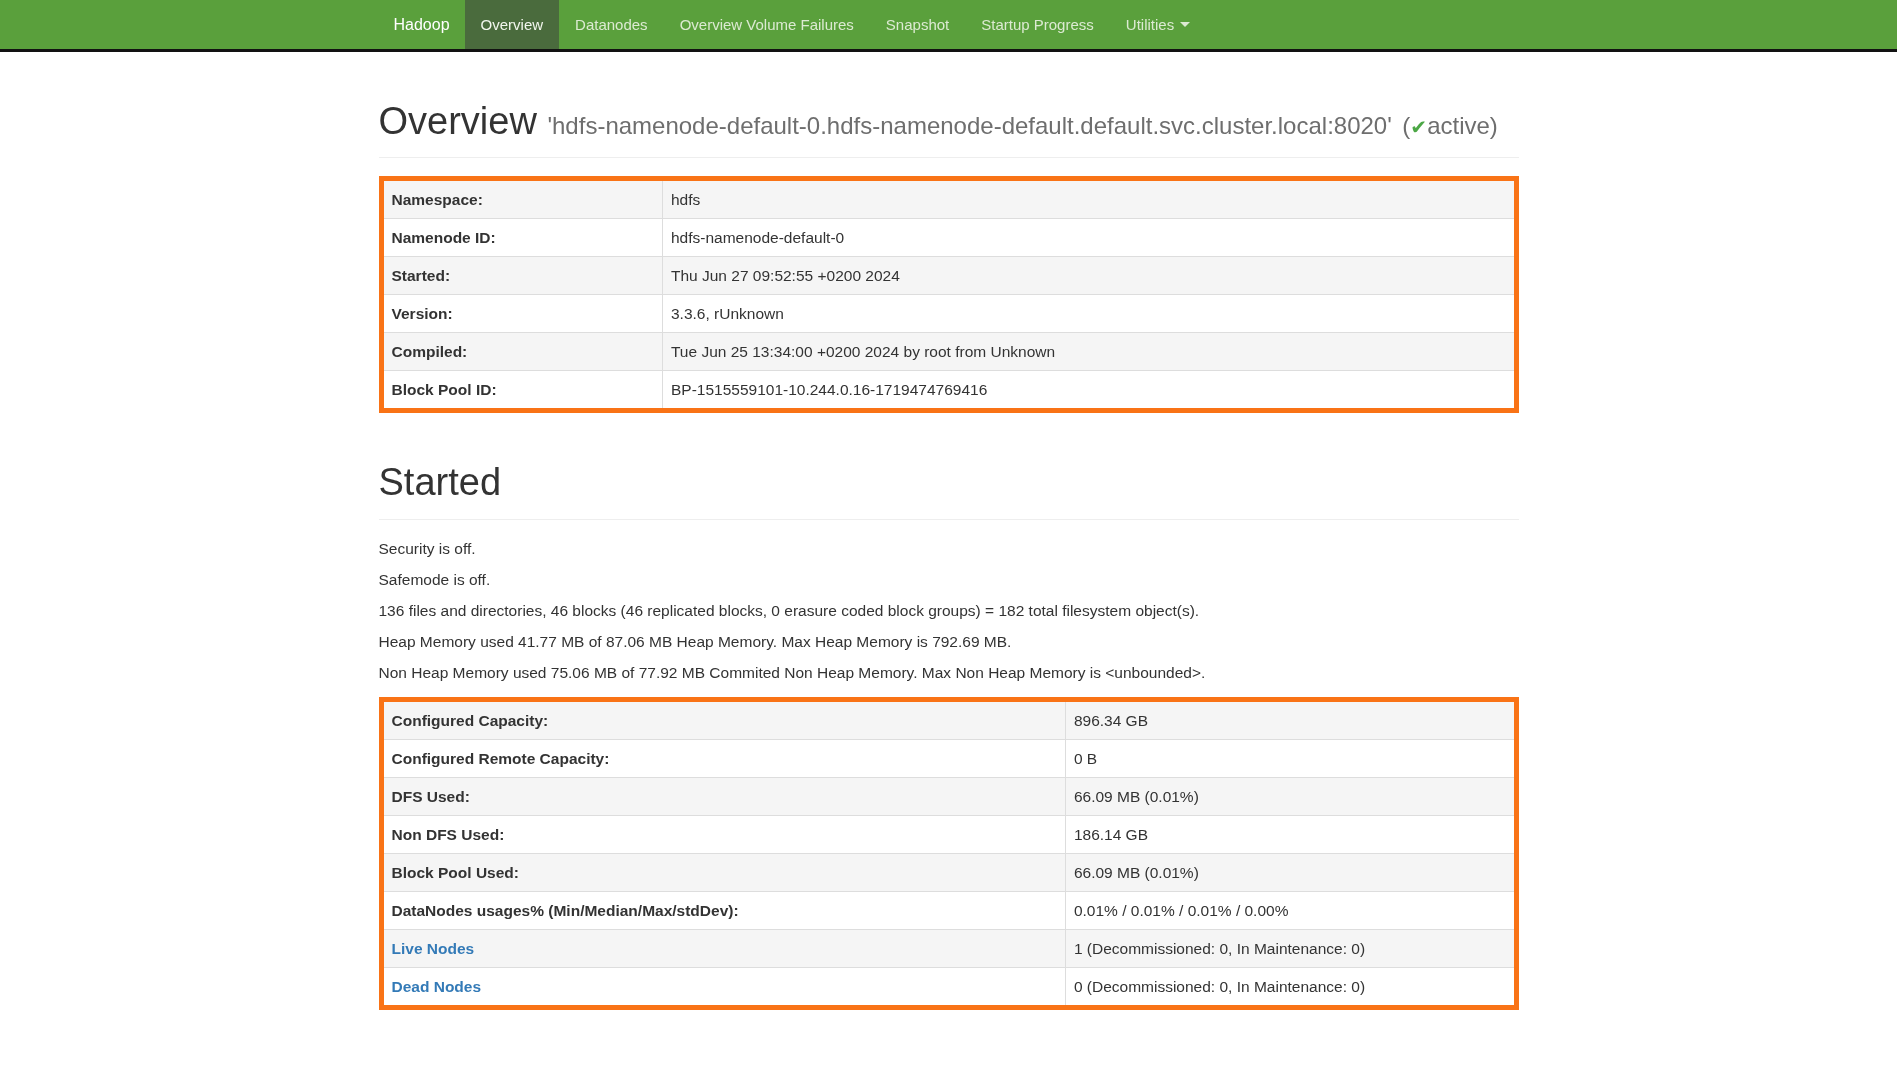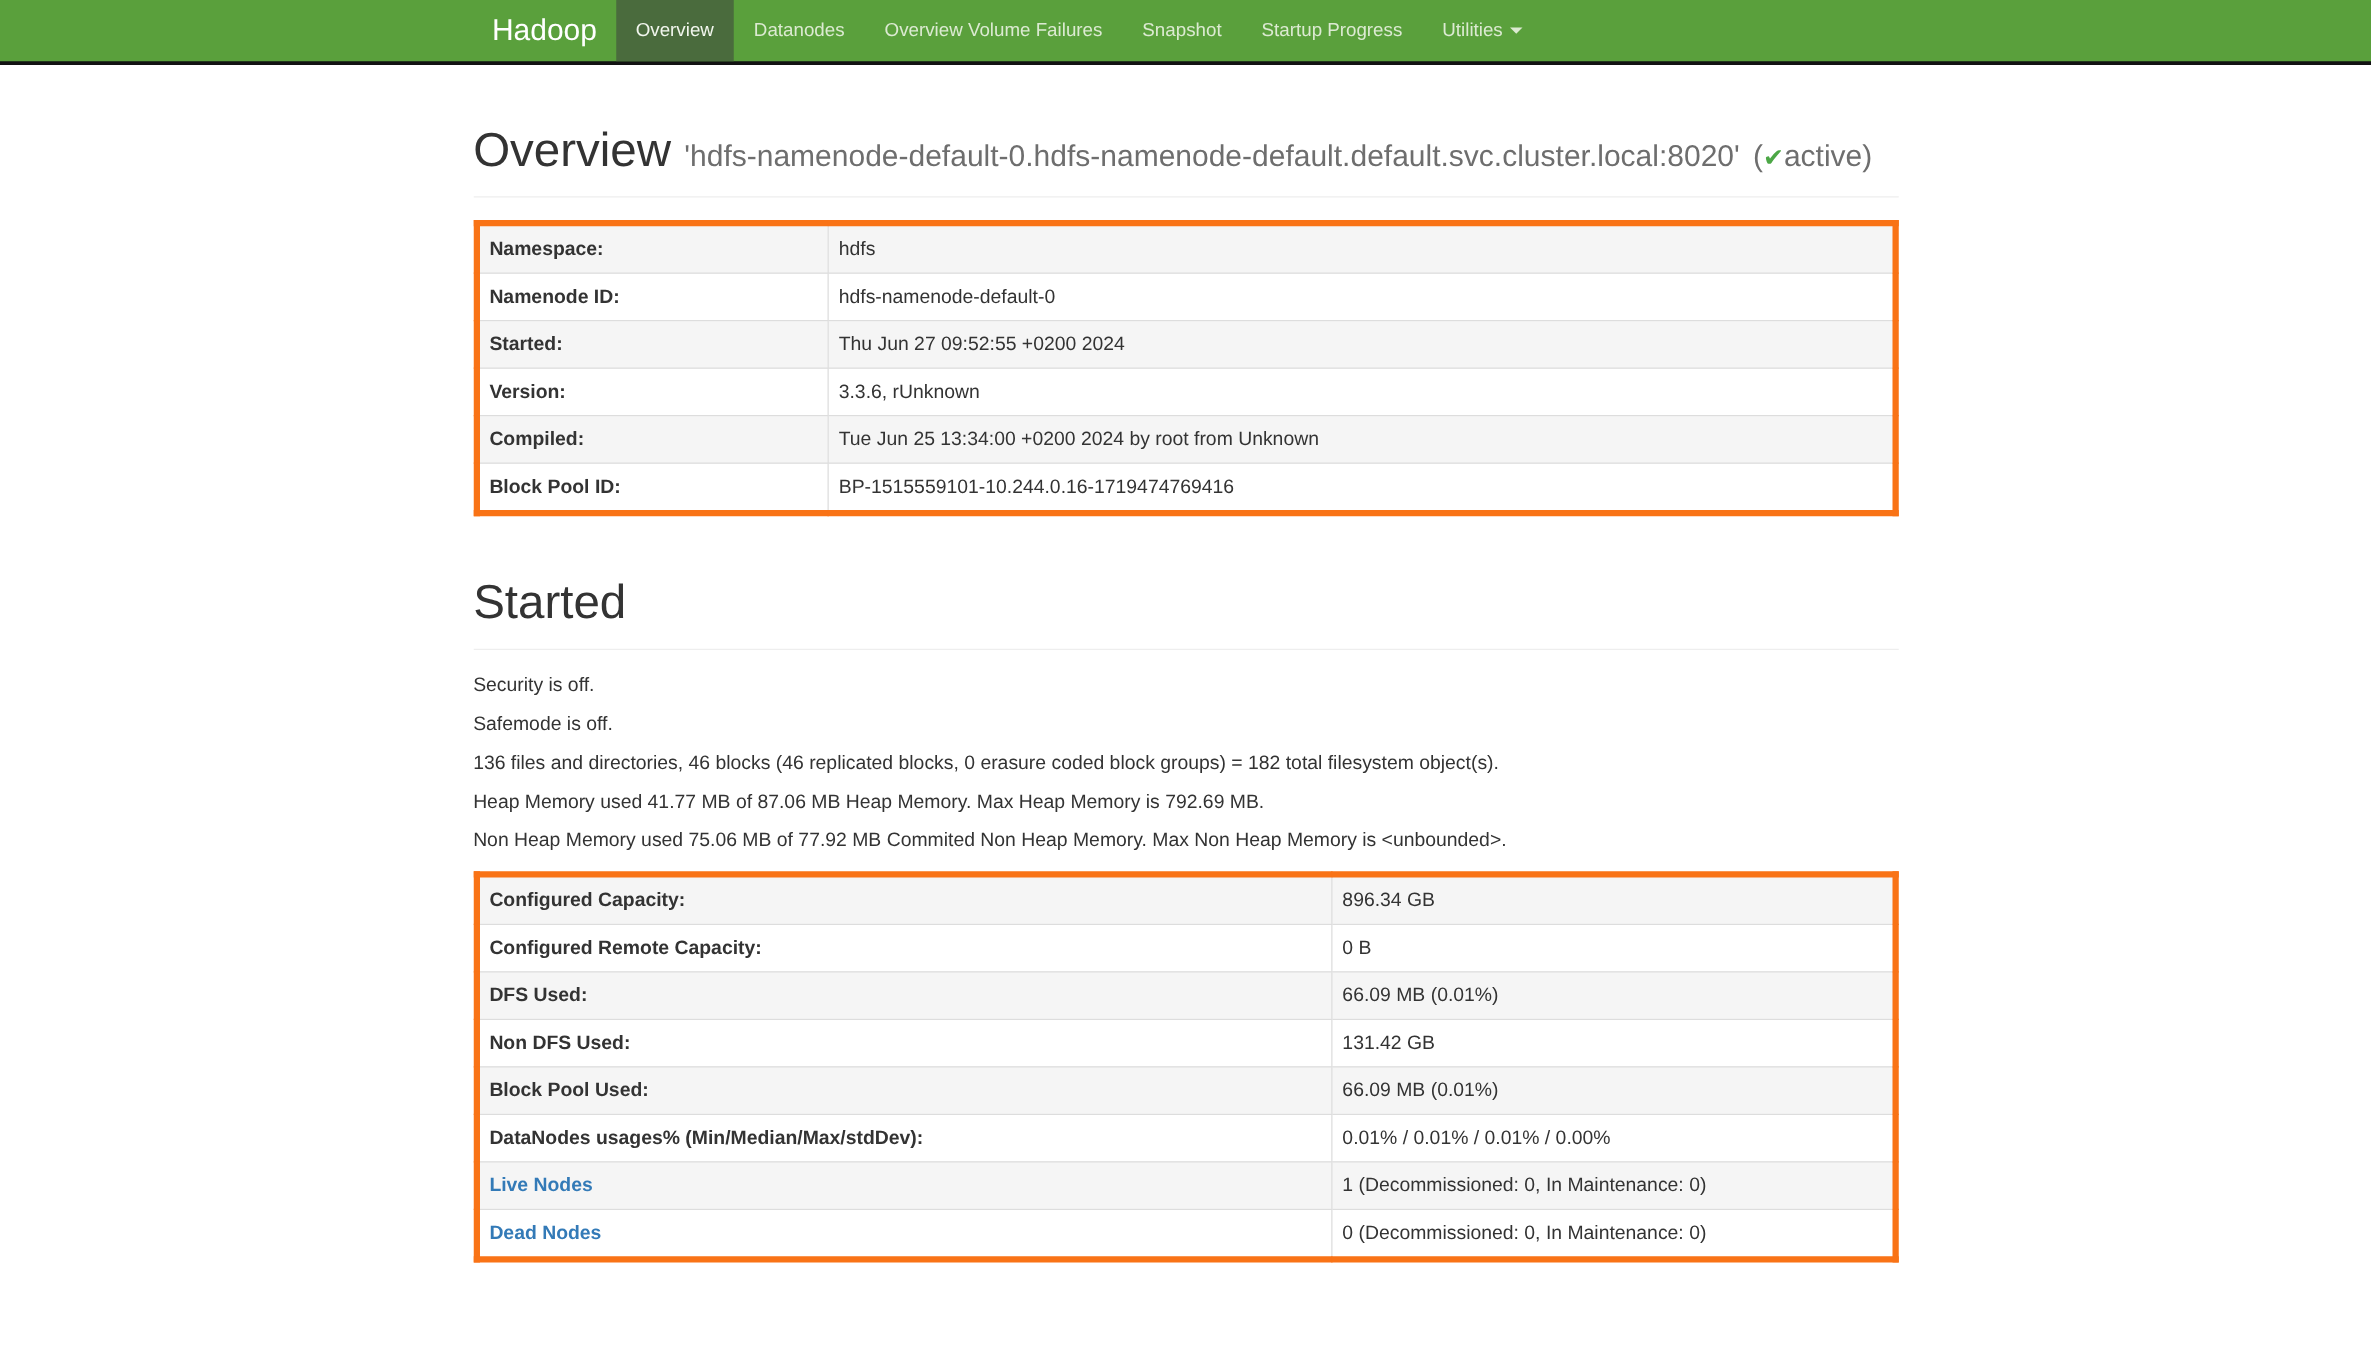--- a/index.html
+++ b/index.html
@@ -17,21 +17,21 @@
   
   .navbar {
     width: 100%; height: 52px;
     background: #5aa03c;
     border-bottom: 3px solid #121212;
   }
   .navbar .container { display: flex; align-items: stretch; height: 49px; }
   .navbar-brand {
     display: flex; align-items: center;
     padding: 0 15px;
-    font-size: 24px; color: #ffffff;
+    font-size: 16px; color: #ffffff;
     text-decoration: none;
     cursor: pointer;
   }
   .navbar-nav { display: flex; align-items: stretch; margin: 0; padding: 0; list-style: none; }
   .navbar-nav li { display: flex; }
   .navbar-nav a {
     display: flex; align-items: center; gap: 6px;
     padding: 0 16px;
     font-size: 15px;
     color: #dcead2;
@@ -188,21 +188,21 @@
       <tr>
         <th>Configured Remote Capacity:</th>
         <td>0 B</td>
       </tr>
       <tr>
         <th>DFS Used:</th>
         <td>66.09 MB (0.01%)</td>
       </tr>
       <tr>
         <th>Non DFS Used:</th>
-        <td>131.42 GB</td>
+        <td>186.14 GB</td>
       </tr>
       <tr>
         <th>Block Pool Used:</th>
         <td>66.09 MB (0.01%)</td>
       </tr>
       <tr>
         <th>DataNodes usages% (Min/Median/Max/stdDev):</th>
         <td>0.01% / 0.01% / 0.01% / 0.00%</td>
       </tr>
       <tr>

